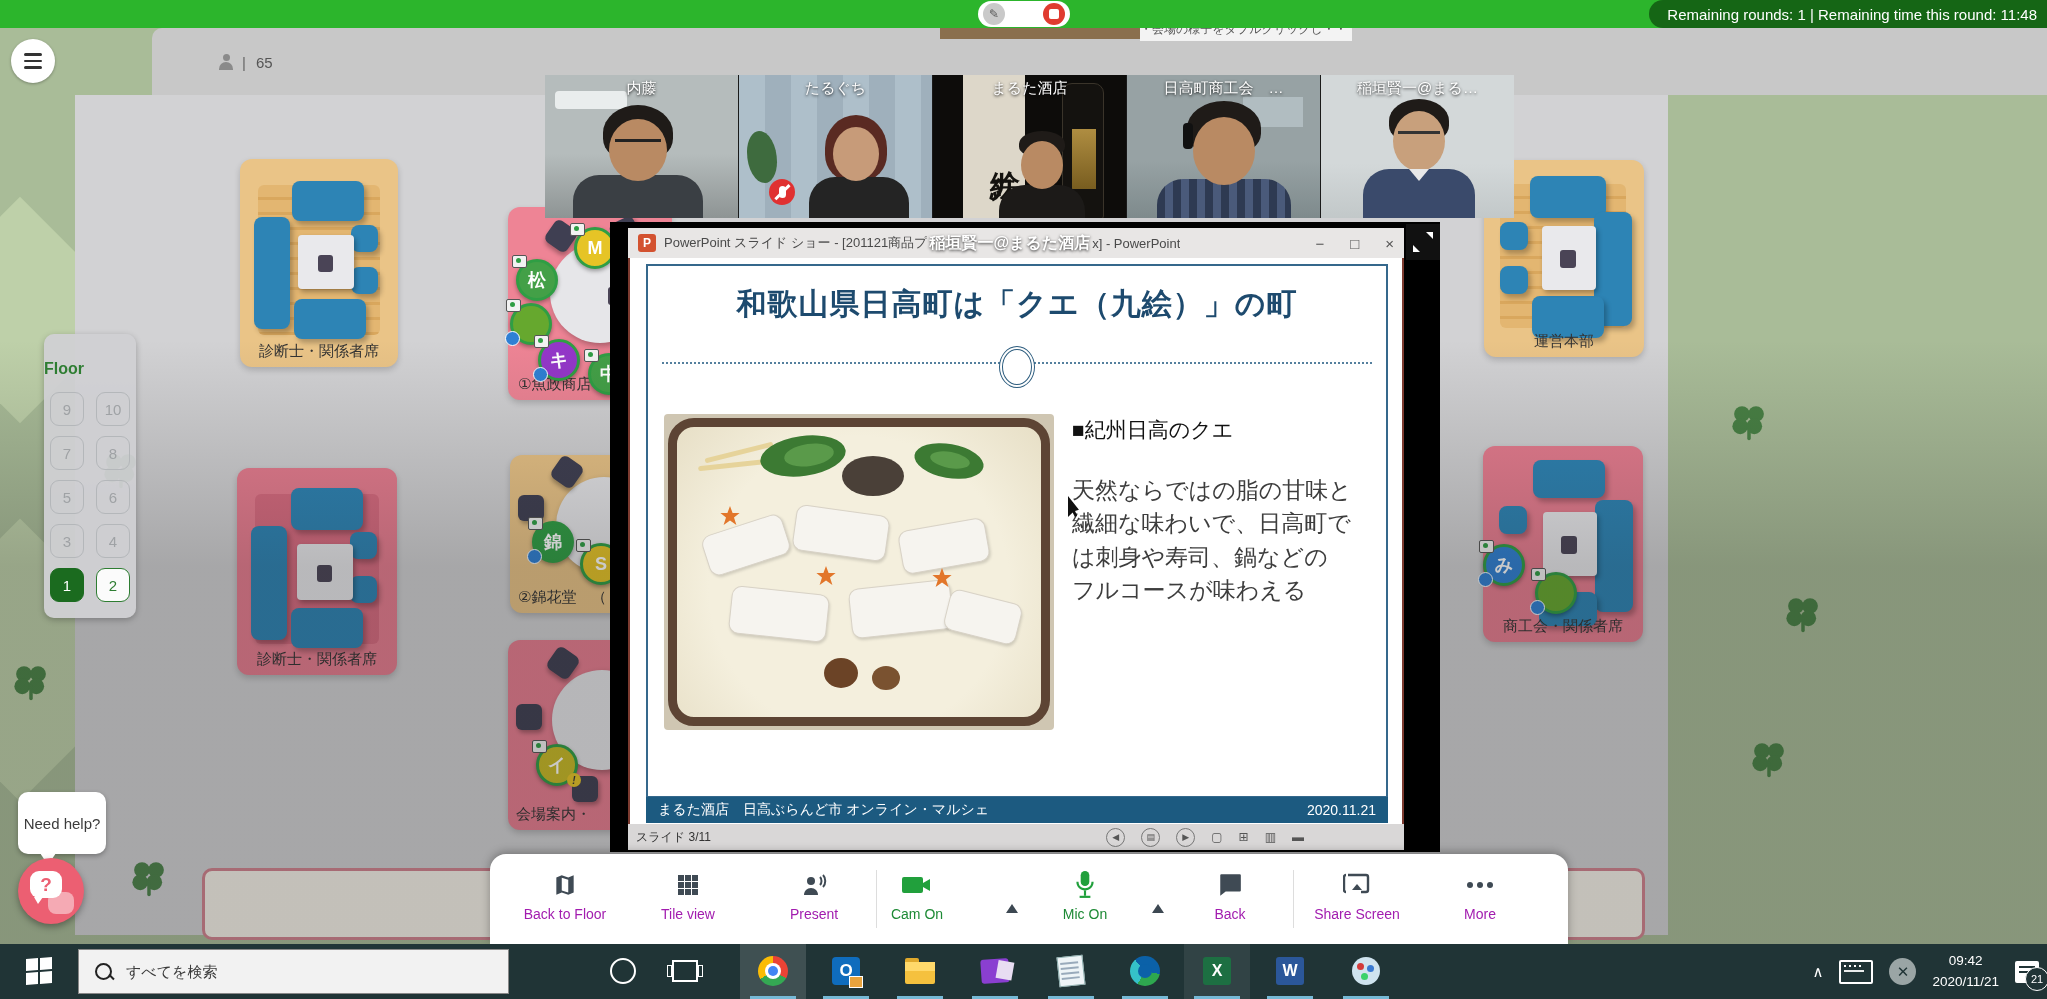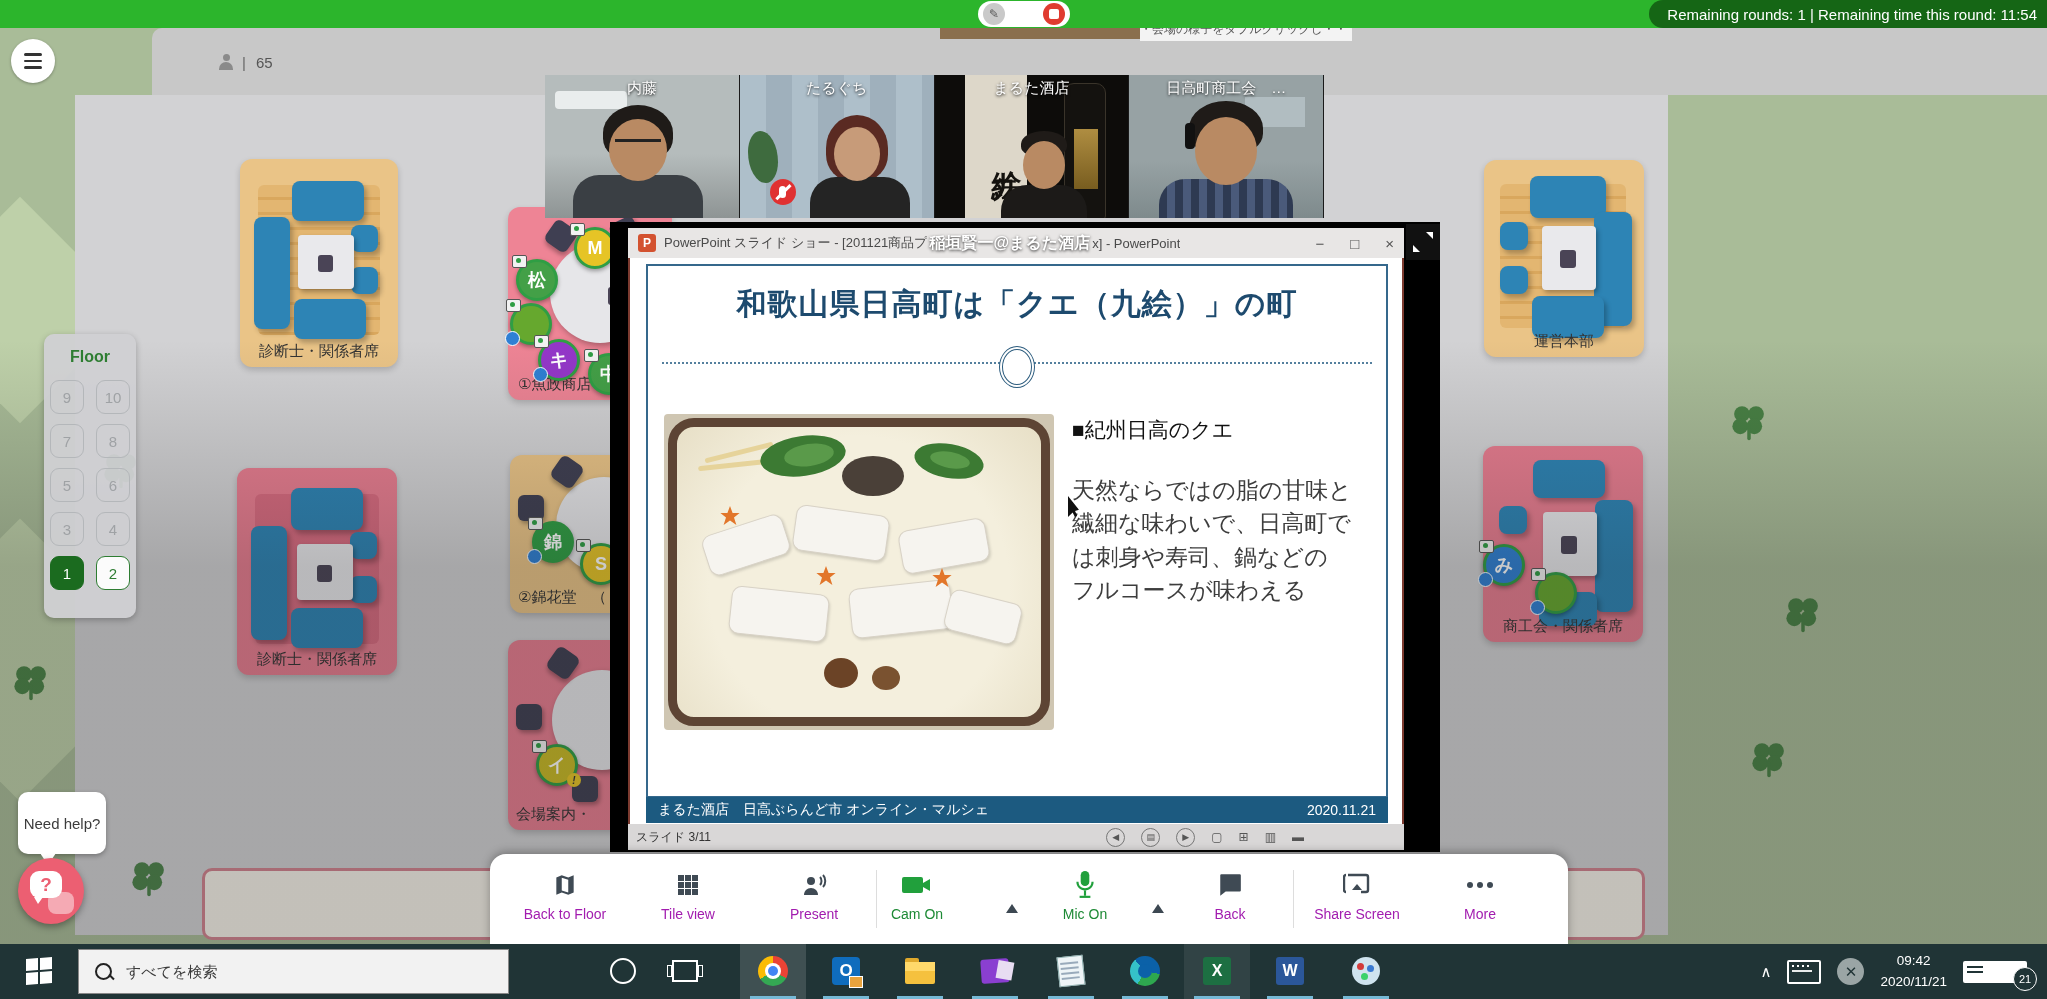--- a/index.html
+++ b/index.html
@@ -31,21 +31,21 @@
       font-size:10px;font-weight:bold;display:flex;align-items:center;justify-content:center;}
   #stage-strip{position:absolute;left:202px;top:868px;width:1437px;height:66px;background:#f7f3ea;
       border:3px solid #d2838f;border-radius:10px;z-index:1;}
   #floor-dim{position:absolute;left:0;top:0;width:2047px;height:944px;z-index:3;pointer-events:none;
       background:linear-gradient(180deg,rgba(30,30,30,0) 36%,rgba(30,30,30,.24) 60%,rgba(30,30,30,.24) 100%);}
   .clover{position:absolute;width:42px;height:42px;z-index:1;opacity:.9;}
 
   
   #floor-panel{position:absolute;left:44px;top:334px;width:92px;height:284px;background:rgba(208,208,211,.95);
       border-radius:10px;box-shadow:0 2px 6px rgba(0,0,0,.25);z-index:4;}
-  #floor-panel .fp-title{text-align:center;color:#2e7d32;font-weight:bold;font-size:16px;margin-top:14px;}
+  #floor-panel .fp-title{color:#2e7d32;font-weight:bold;font-size:16px;margin-top:26px;}
   .fp-grid{display:grid;grid-template-columns:34px 34px;gap:10px 12px;justify-content:center;margin-top:14px;}
   .fp-btn{width:34px;height:34px;border-radius:9px;display:flex;align-items:center;justify-content:center;
       font-size:15px;border:1.5px solid #b4b7ba;color:#9fa2a5;background:transparent;box-sizing:border-box;}
   .fp-btn.active{background:#1b6b1f;border-color:#1b6b1f;color:#fff;}
   .fp-btn.available{background:#fbfbfb;border-color:#2e7d32;color:#2e7d32;}
 
   
   #green-bar{position:absolute;left:0;top:0;width:2047px;height:28px;background:#2cb52c;z-index:12;}
   #round-status{position:absolute;right:0;top:0;height:28px;background:#156615;border-radius:14px 0 0 14px;
       color:#fff;font-size:15px;display:flex;align-items:center;padding:0 10px 0 18px;}
@@ -502,20 +502,28 @@
     <div class="vname">まるた酒店</div>
   </div>
   <div class="tile" style="background:linear-gradient(180deg,#97a2a4 0 60%,#7e8a8c);">
     <div style="position:absolute;left:116px;top:22px;width:60px;height:30px;background:#b8c4c8;opacity:.8;"></div>
     <div class="hair" style="left:60px;top:26px;width:74px;height:54px;"></div>
     <div class="head" style="left:66px;top:42px;width:62px;height:68px;"></div>
     <div style="position:absolute;left:56px;top:48px;width:10px;height:26px;background:#111;border-radius:4px;z-index:3;"></div>
     <div class="body" style="left:30px;top:104px;width:134px;height:40px;background:repeating-linear-gradient(90deg,#2e3a52 0 8px,#4a5a7a 8px 16px);"></div>
     <div class="vname">日高町商工会　…</div>
   </div>
+  <div class="tile" style="background:linear-gradient(180deg,#d3d8d9 0 62%,#c2c8c9);border-right:none;">
+    <div class="hair" style="left:68px;top:24px;width:60px;height:44px;"></div>
+    <div class="head" style="left:72px;top:36px;width:52px;height:60px;background:#c8a07c;"></div>
+    <div style="position:absolute;left:77px;top:56px;width:42px;height:9px;border-top:3px solid #333;z-index:3;"></div>
+    <div class="body" style="left:42px;top:94px;width:112px;height:50px;background:#3a4a6b;"></div>
+    <div style="position:absolute;left:88px;top:94px;width:20px;height:12px;background:#e8e8e8;clip-path:polygon(0 0,100% 0,50% 100%);z-index:2;"></div>
+    <div class="vname">稲垣賢一@まる…</div>
+  </div>
 </div>
 
 <div id="ppt">
   <div id="ppt-titlebar">
     <div id="ppt-icon">P</div>
     <span class="ppt-title-part">PowerPoint スライド ショー - [201121商品プ</span>
     <span id="presenter-overlay">稲垣賢一@まるた酒店</span>
     <span class="ppt-title-part">x] - PowerPoint</span>
     <div id="ppt-winbtns">
       <span>−</span>
@@ -685,21 +693,21 @@
   <div class="bub1">?</div>
 </div>
 
 <div id="green-bar">
   <div id="rec-pill">
     <div class="pen">✎</div>
     <div class="stop">
         <i></i>
       </div>
   </div>
-  <div id="round-status">Remaining rounds: 1 | Remaining time this round: 11:54</div>
+  <div id="round-status">Remaining rounds: 1 | Remaining time this round: 11:48</div>
 </div>
 
 <div id="taskbar">
   <div id="start-btn">
       <i></i>
       <i></i>
       <i></i>
       <i></i>
     </div>
   <div id="search-box">
@@ -754,17 +762,17 @@
   <div class="app-underline" style="left:1343px;"></div>
 
   <div id="tray">
     <span class="tray-chevron">∧</span>
     <span class="kbd-icon"></span>
     <span class="x-circle">✕</span>
     <div id="clock">
       <div>09:42</div>
       <div>2020/11/21</div>
     </div>
-    <div class="notif" style="margin-right:12px;padding-left:40px;">
+    <div class="notif" style="">
       <div class="notif-badge">21</div>
     </div>
   </div>
 </div>
 
 </body></html>

